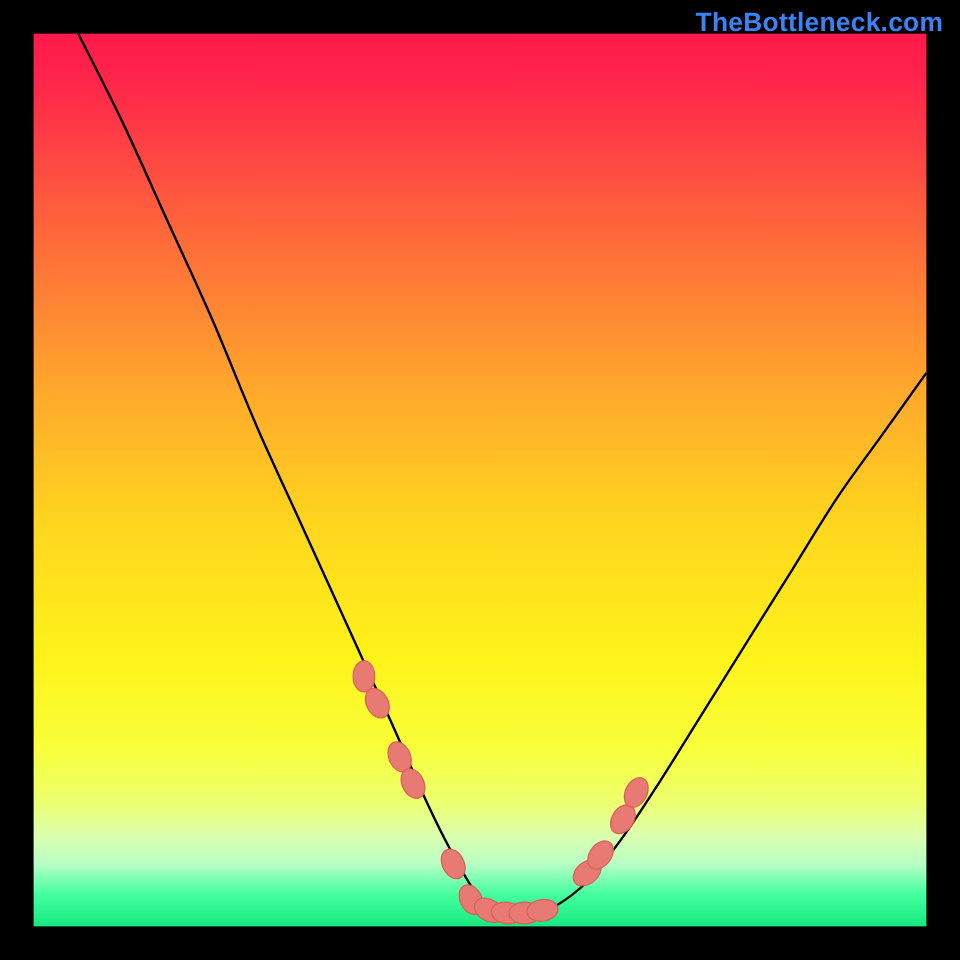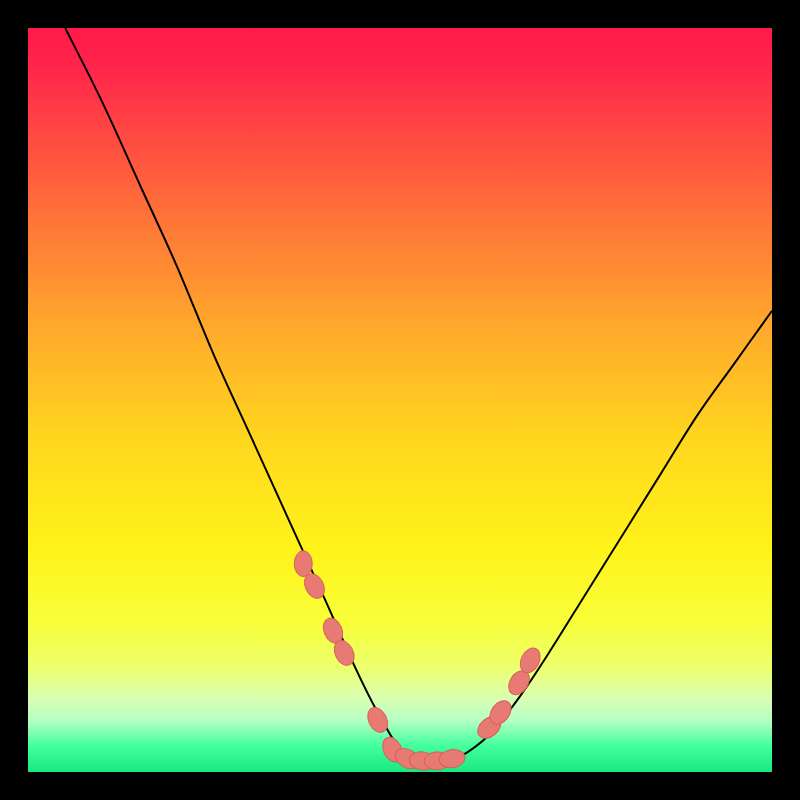--- a/index.html
+++ b/index.html
@@ -12,21 +12,21 @@
     width: 800px;
     height: 800px;
     position: relative;
   }
   .watermark {
     position: absolute;
     top: 6px;
     right: 14px;
     font-size: 22px;
     font-weight: 600;
-    color: #000000;
+    color: #3b82f6;
     letter-spacing: 0.2px;
   }
   svg { display: block; }
 </style>
 </head>
 <body>
 
 <div class="wrap">
   <div class="watermark">TheBottleneck.com</div>
 

